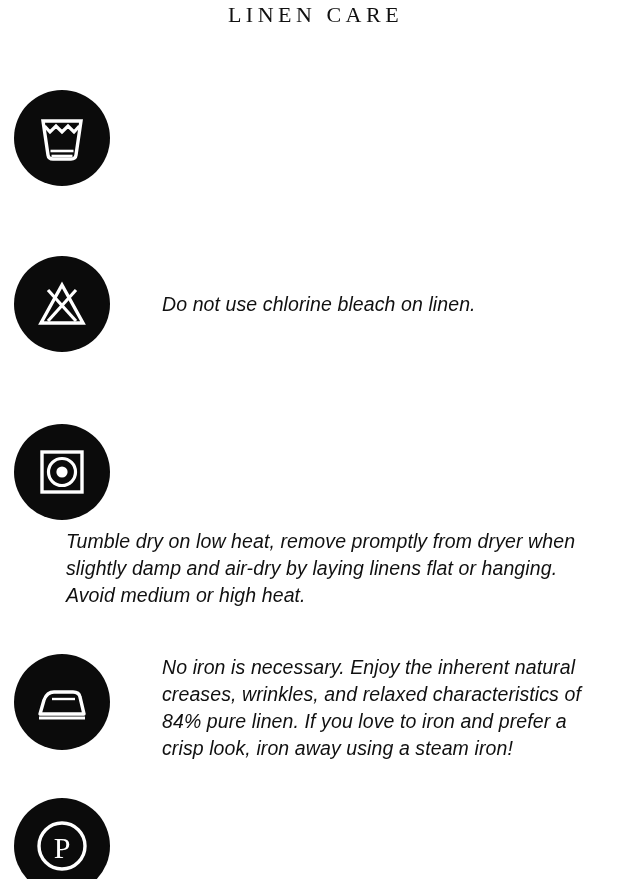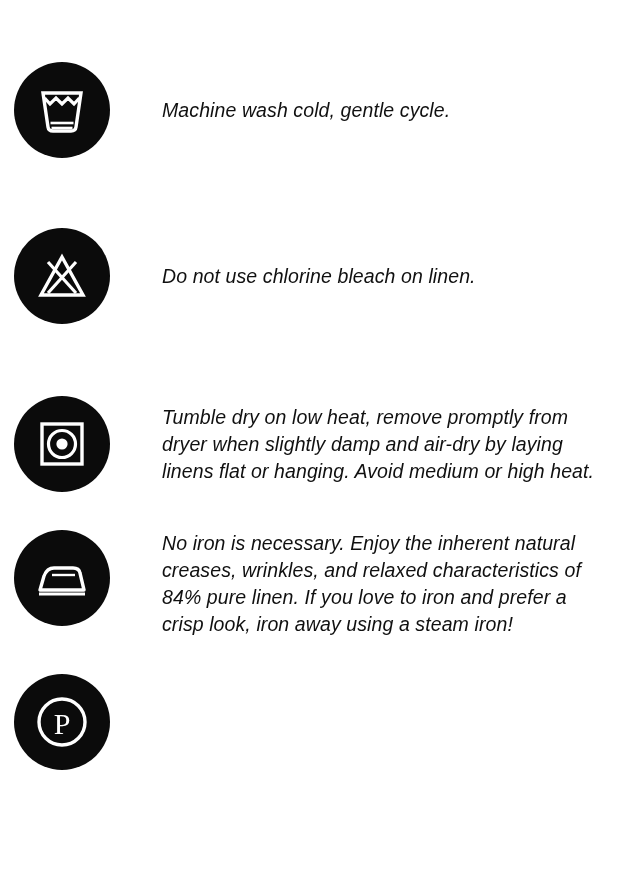--- a/index.html
+++ b/index.html
@@ -81,48 +81,46 @@
     font-size: 19.5px;
     line-height: 27px;
     color: #101010;
     margin: 0;
     letter-spacing: 0.1px;
   }
 
   
   #row-0 { margin-top: 62px; }
   #row-1 { margin-top: 70px; justify-content: center; }
-  #row-2 { margin-top: 72px; }
+  #row-2 { margin-top: 72px; flex-direction: column; }
   #row-3 { margin-top: 38px; }
   #row-4 { margin-top: 36px; }
 </style>
 </head>
 <body>
 
 <div class="page">
 
+  <h1 class="page-title">LINEN CARE</h1>
 
   <ul class="care-list">
 
     <li class="care-row" id="row-0">
       <div class="icon-cell">
         <span class="badge">
           <svg width="62" height="62" viewBox="0 0 62 62" aria-hidden="true">
 
             <path d="M12 14 H50 L45 48 Q44.5 52 40 52 H22 Q17.5 52 17 48 Z" fill="none" stroke="#ffffff" stroke-width="3.4"></path>
 
             <path d="M13.6 19 L19 25 L25 19 L31 25 L37 19 L43 25 L48.4 19" fill="none" stroke="#ffffff" stroke-width="3.2" stroke-linejoin="miter"></path>
 
             <path d="M19.5 44 H42.5" stroke="#ffffff" stroke-width="2.6"></path>
             <path d="M20.5 49 H41.5" stroke="#ffffff" stroke-width="2.6"></path>
           </svg>
         </span>
-      </div>
-      <div class="text-cell">
-        <p class="care-text">Machine wash cold, gentle cycle.</p>
       </div>
     </li>
 
     <li class="care-row" id="row-1">
       <div class="icon-cell">
         <span class="badge">
           <svg width="62" height="62" viewBox="0 0 62 62" aria-hidden="true">
 
             <path d="M31 12 L52 50 H10 Z" fill="none" stroke="#ffffff" stroke-width="3.4"></path>
 

